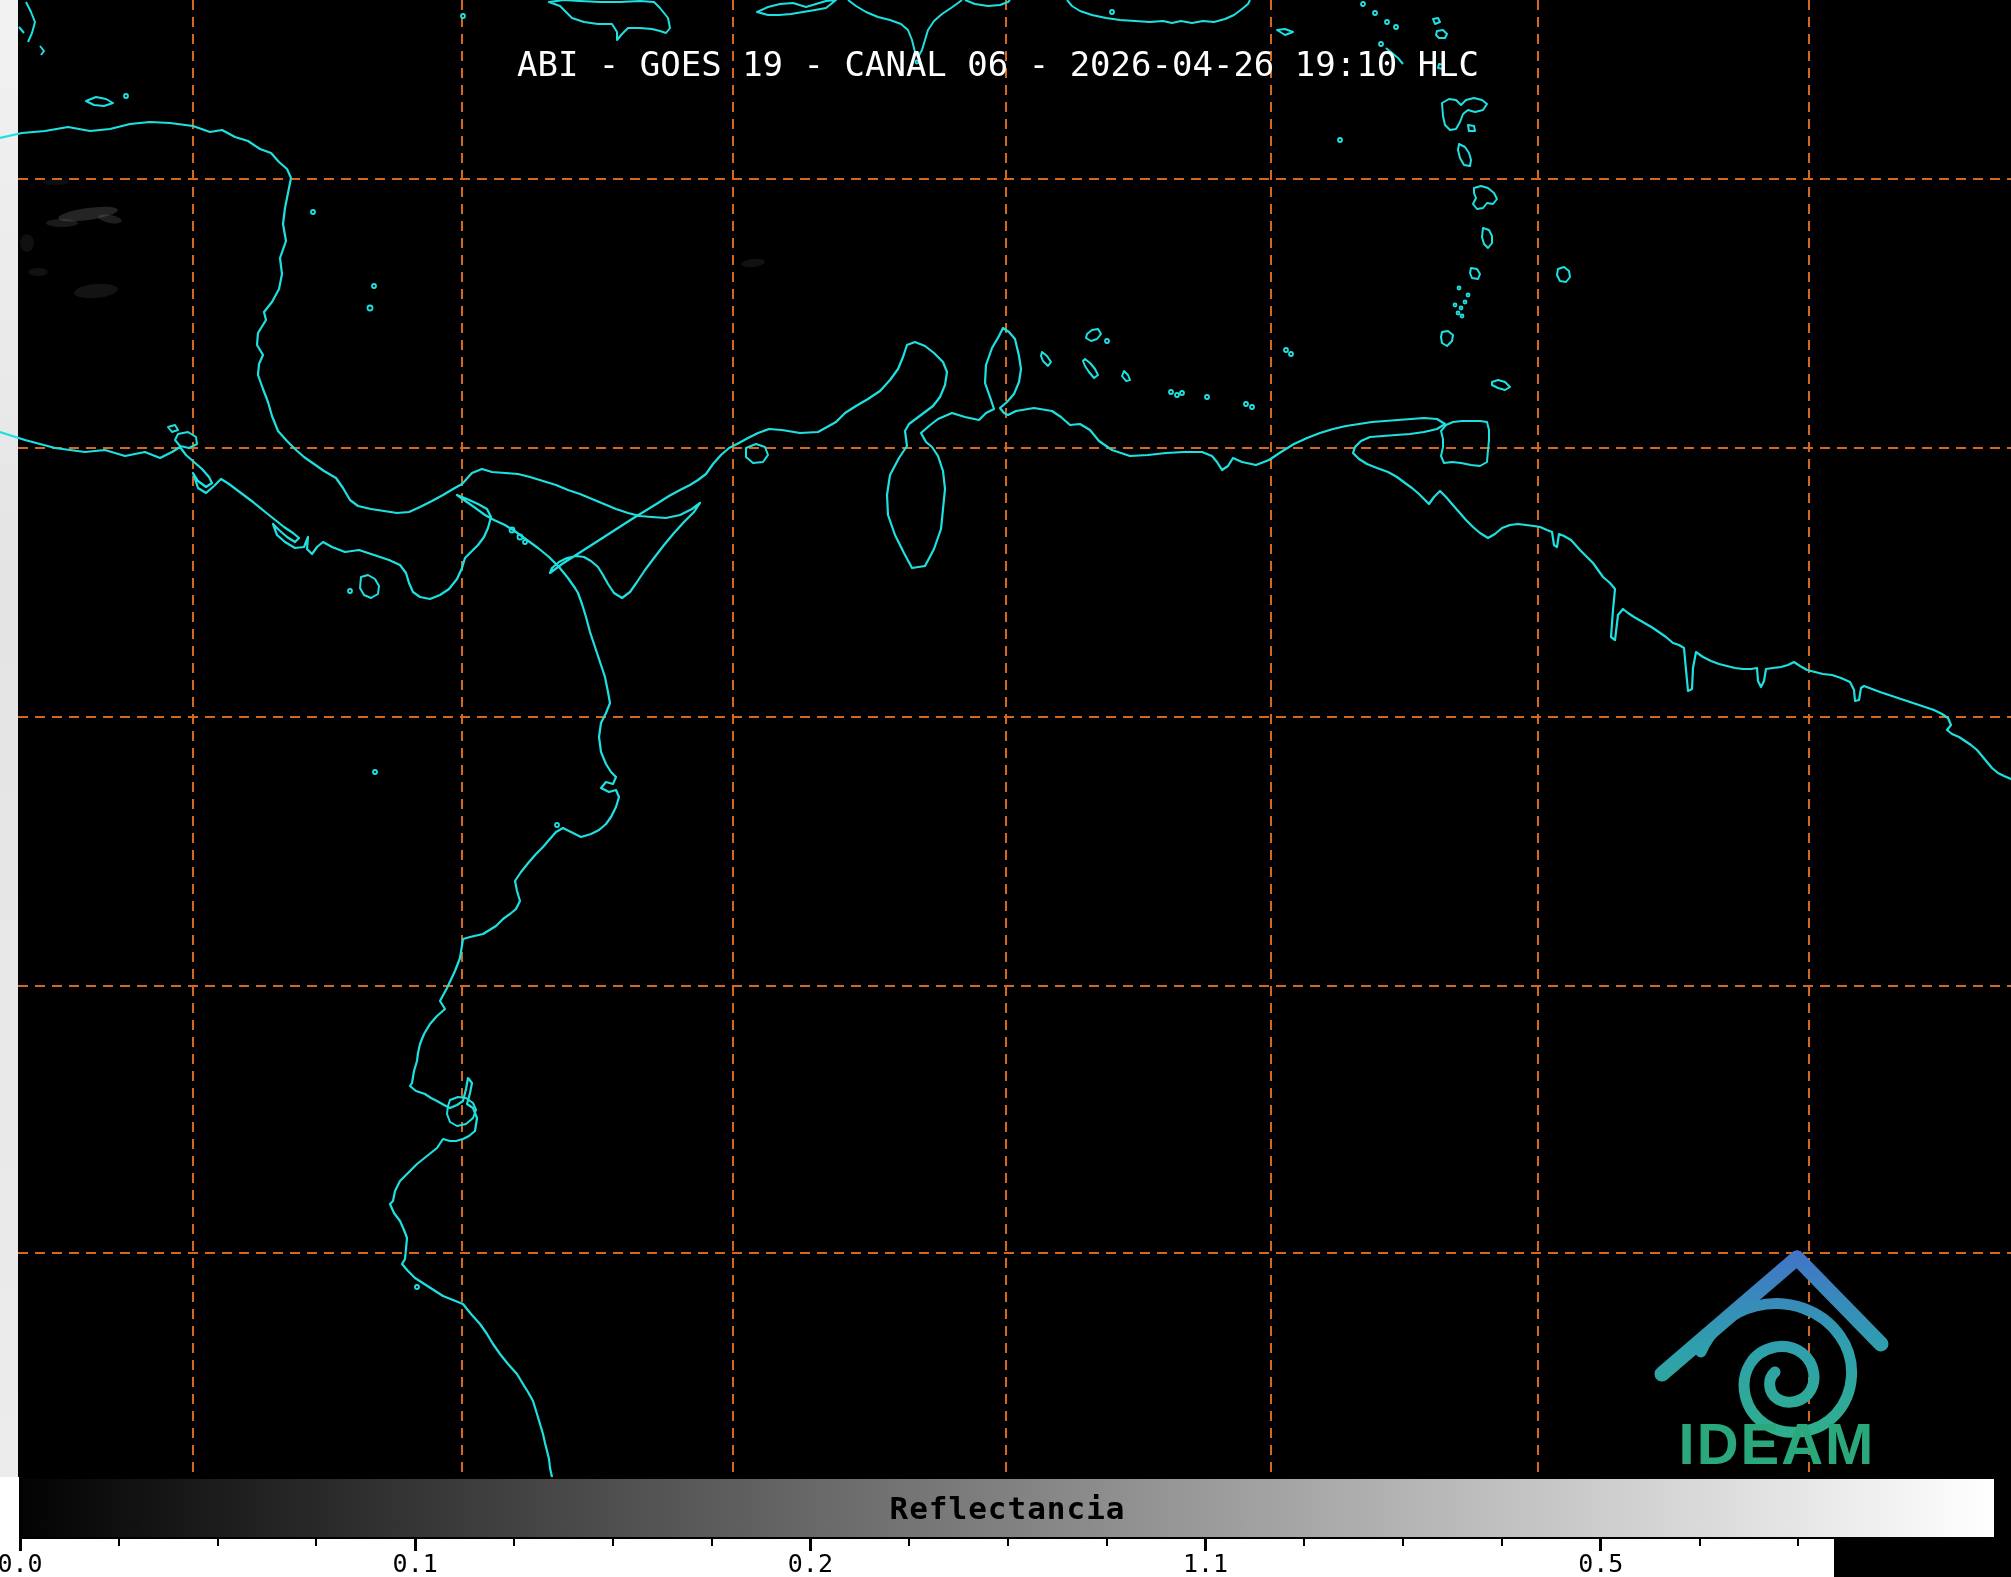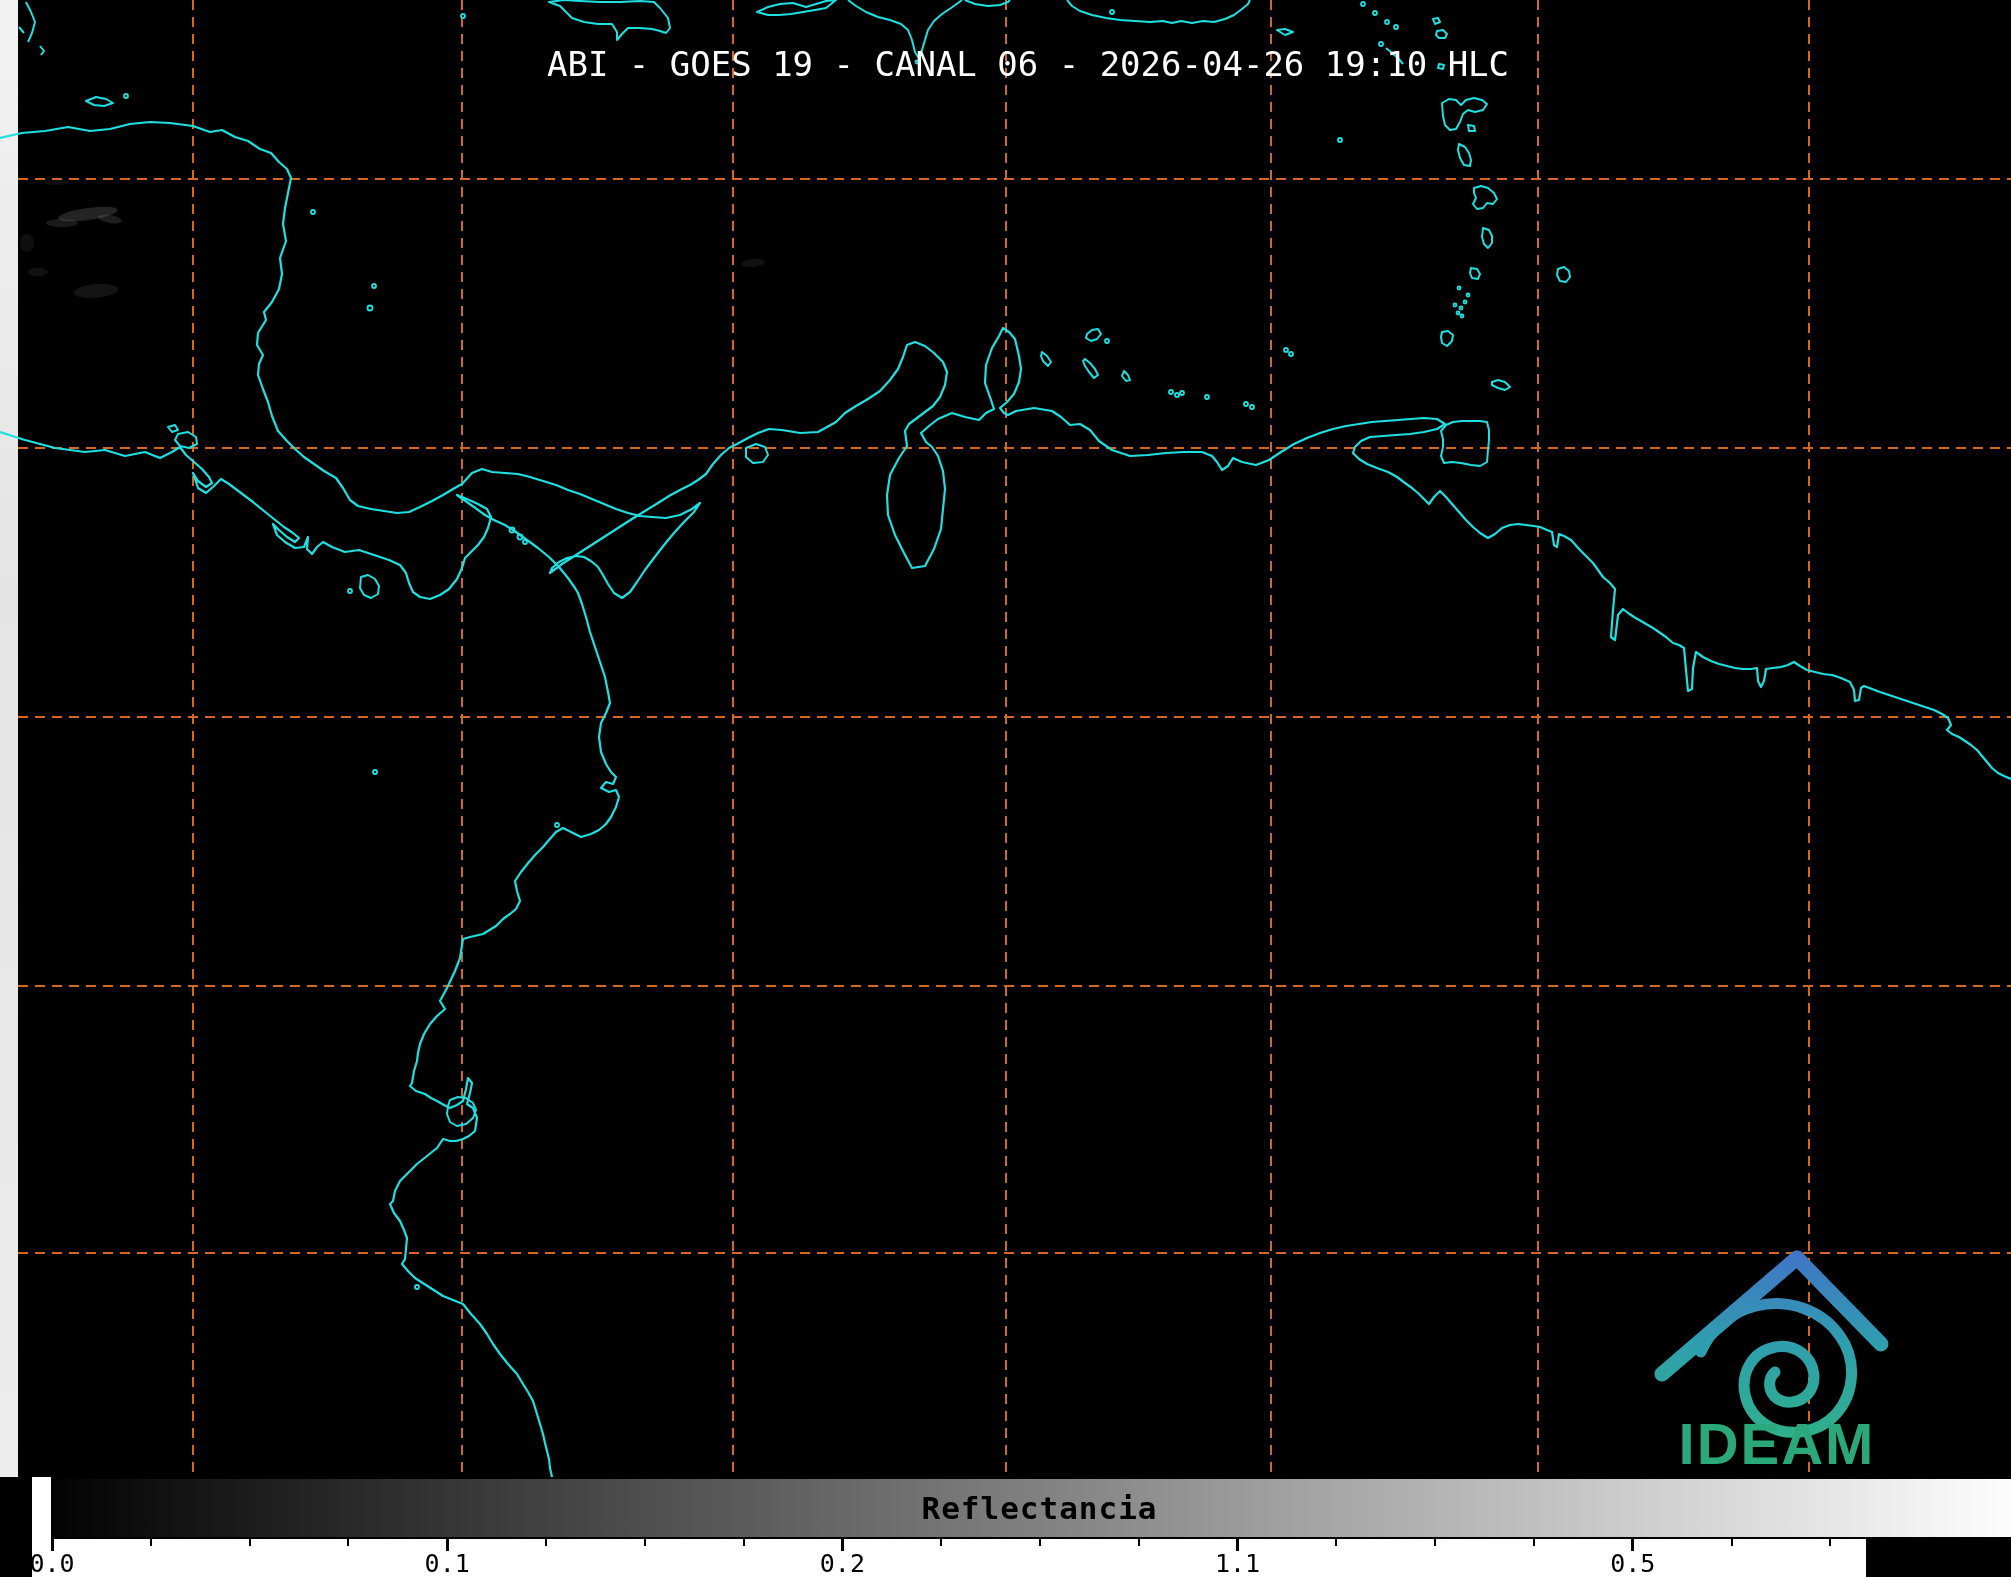--- a/index.html
+++ b/index.html
@@ -8,24 +8,24 @@
     width:2011px;height:1577px;
     background:#000;
     overflow:hidden;
     font-family:"DejaVu Sans Mono","Liberation Mono",monospace;
   }
   #map-area{position:absolute;left:0;top:0;width:2011px;height:1477px;background:#000;}
   #left-strip{position:absolute;left:0;top:0;width:18px;height:1477px;
     background:linear-gradient(180deg,#f2f2f2 0%,#e4e4e4 40%,#ececec 100%);}
   #map-svg{position:absolute;left:0;top:0;}
   #img-title{
-    position:absolute;top:44px;left:1028px;transform:translateX(-50%);
+    position:absolute;top:44px;left:998px;transform:translateX(-50%);
     color:#ffffff;font-size:34px;white-space:nowrap;letter-spacing:0px;
   }
-  #footer{position:absolute;left:0;top:1477px;width:1834px;height:100px;background:#ffffff;margin-left:32px;}
+  #footer{position:absolute;left:0;top:1477px;width:1834px;height:100px;background:#ffffff;}
   #cbar{
     position:absolute;left:19px;top:0px;width:1977px;height:62px;
     border:2px solid #000;box-sizing:border-box;
   }
   #cbar-label{
     position:absolute;left:0;top:0;width:100%;height:58px;
     display:flex;align-items:center;justify-content:center;
     color:#000;font-weight:bold;font-size:31px;letter-spacing:1px;
   }
   .tick{position:absolute;background:#000;}

